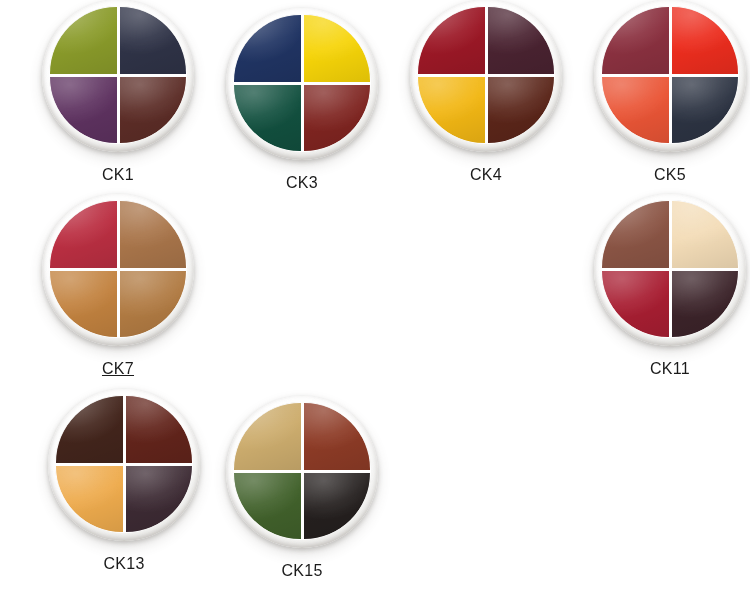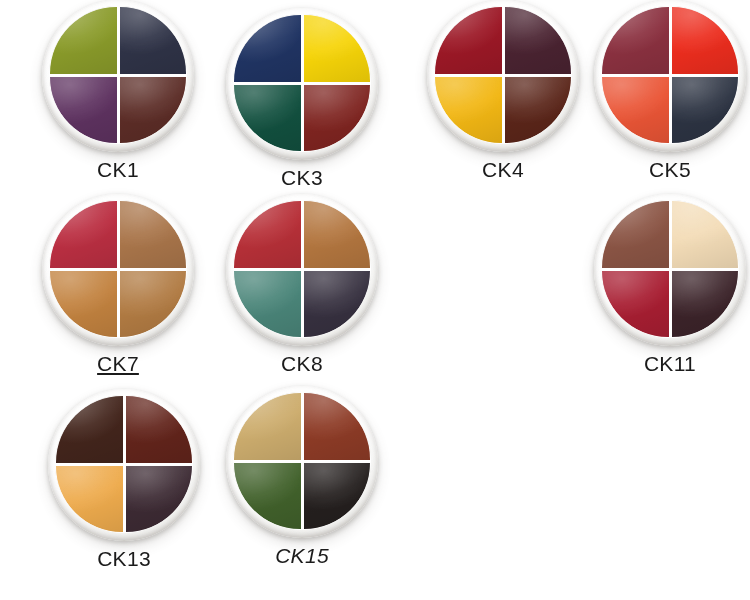--- a/index.html
+++ b/index.html
@@ -90,24 +90,24 @@
   .wheel::after {
     content: "";
     position: absolute;
     inset: 0;
     border-radius: 50%;
     pointer-events: none;
     box-shadow: inset 0 -3px 6px rgba(140,134,128,0.22);
   }
 
   .palette-label {
-    margin-top: 7px;
+    margin-top: 15px;
     text-align: center;
     font-family: "Liberation Sans", sans-serif;
-    font-size: 21px;
+    font-size: 16px;
     letter-spacing: 0.3px;
     color: #1b1b1b;
     line-height: 1;
   }
 </style>
 </head>
 <body style="background-color: rgb(255, 255, 255);">
 
 <div id="board">
     <div class="palette-cell" style="left: 25px; top: 0px;">
@@ -129,21 +129,21 @@
           <div class="quads">
             <div class="quad tl" style="background-color: rgb(32, 52, 99);"></div>
             <div class="quad tr" style="background-color: rgb(246, 212, 8);"></div>
             <div class="quad bl" style="background-color: rgb(18, 80, 63);"></div>
             <div class="quad br" style="background-color: rgb(126, 36, 32);"></div>
           </div>
         </div>
       </div>
       <div class="palette-label" style="color: rgb(27, 27, 27);">CK3</div>
     </div>
-    <div class="palette-cell" style="left: 410px; top: 0px;">
+    <div class="palette-cell" style="left: 393px; top: 0px;">
       <div class="wheel">
         <div class="wheel-inner">
           <div class="quads">
             <div class="quad tl" style="background-color: rgb(156, 24, 38);"></div>
             <div class="quad tr" style="background-color: rgb(74, 35, 49);"></div>
             <div class="quad bl" style="background-color: rgb(242, 183, 20);"></div>
             <div class="quad br" style="background-color: rgb(90, 37, 25);"></div>
           </div>
         </div>
       </div>
@@ -168,33 +168,20 @@
           <div class="quads">
             <div class="quad tl" style="background-color: rgb(187, 47, 66);"></div>
             <div class="quad tr" style="background-color: rgb(169, 117, 74);"></div>
             <div class="quad bl" style="background-color: rgb(194, 130, 63);"></div>
             <div class="quad br" style="background-color: rgb(176, 122, 66);"></div>
           </div>
         </div>
       </div>
       <div class="palette-label" style="color: rgb(27, 27, 27); text-decoration: underline;">CK7</div>
     </div>
-    <div class="palette-cell" style="left: 209px; top: 194px;">
-      <div class="wheel">
-        <div class="wheel-inner">
-          <div class="quads">
-            <div class="quad tl" style="background-color: rgb(183, 48, 56);"></div>
-            <div class="quad tr" style="background-color: rgb(179, 118, 63);"></div>
-            <div class="quad bl" style="background-color: rgb(74, 133, 121);"></div>
-            <div class="quad br" style="background-color: rgb(54, 48, 63);"></div>
-          </div>
-        </div>
-      </div>
-      <div class="palette-label" style="color: rgb(27, 27, 27);">CK8</div>
-    </div>
     <div class="palette-cell" style="left: 577px; top: 194px;">
       <div class="wheel">
         <div class="wheel-inner">
           <div class="quads">
             <div class="quad tl" style="background-color: rgb(139, 85, 69);"></div>
             <div class="quad tr" style="background-color: rgb(243, 220, 183);"></div>
             <div class="quad bl" style="background-color: rgb(168, 30, 50);"></div>
             <div class="quad br" style="background-color: rgb(59, 35, 41);"></div>
           </div>
         </div>
@@ -207,21 +194,21 @@
           <div class="quads">
             <div class="quad tl" style="background-color: rgb(67, 37, 28);"></div>
             <div class="quad tr" style="background-color: rgb(98, 36, 27);"></div>
             <div class="quad bl" style="background-color: rgb(238, 171, 77);"></div>
             <div class="quad br" style="background-color: rgb(60, 42, 51);"></div>
           </div>
         </div>
       </div>
       <div class="palette-label" style="color: rgb(27, 27, 27);">CK13</div>
     </div>
-    <div class="palette-cell" style="left: 209px; top: 386px; font-style: italic;">
+    <div class="palette-cell" style="left: 209px; top: 396px;">
       <div class="wheel">
         <div class="wheel-inner">
           <div class="quads">
             <div class="quad tl" style="background-color: rgb(205, 173, 110);"></div>
             <div class="quad tr" style="background-color: rgb(141, 59, 38);"></div>
             <div class="quad bl" style="background-color: rgb(65, 97, 43);"></div>
             <div class="quad br" style="background-color: rgb(36, 31, 30);"></div>
           </div>
         </div>
       </div>

